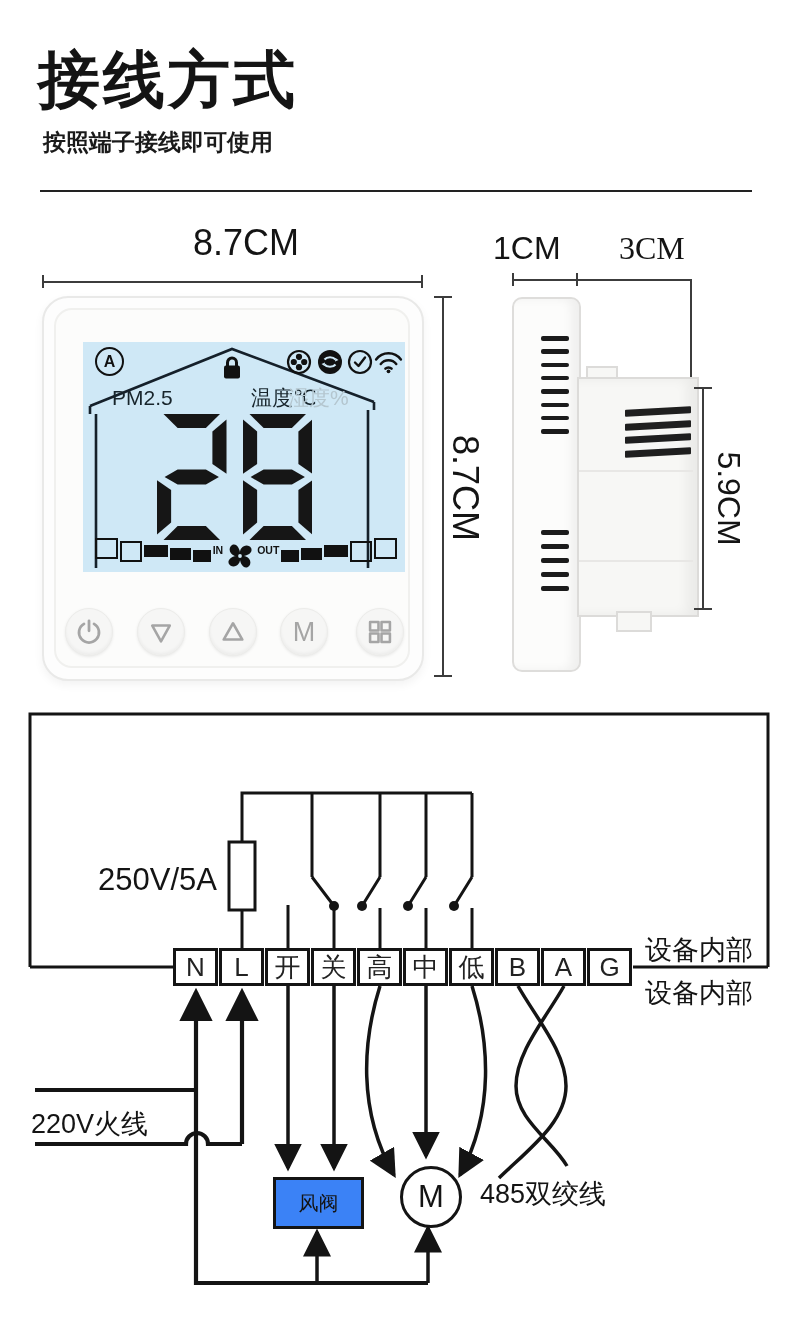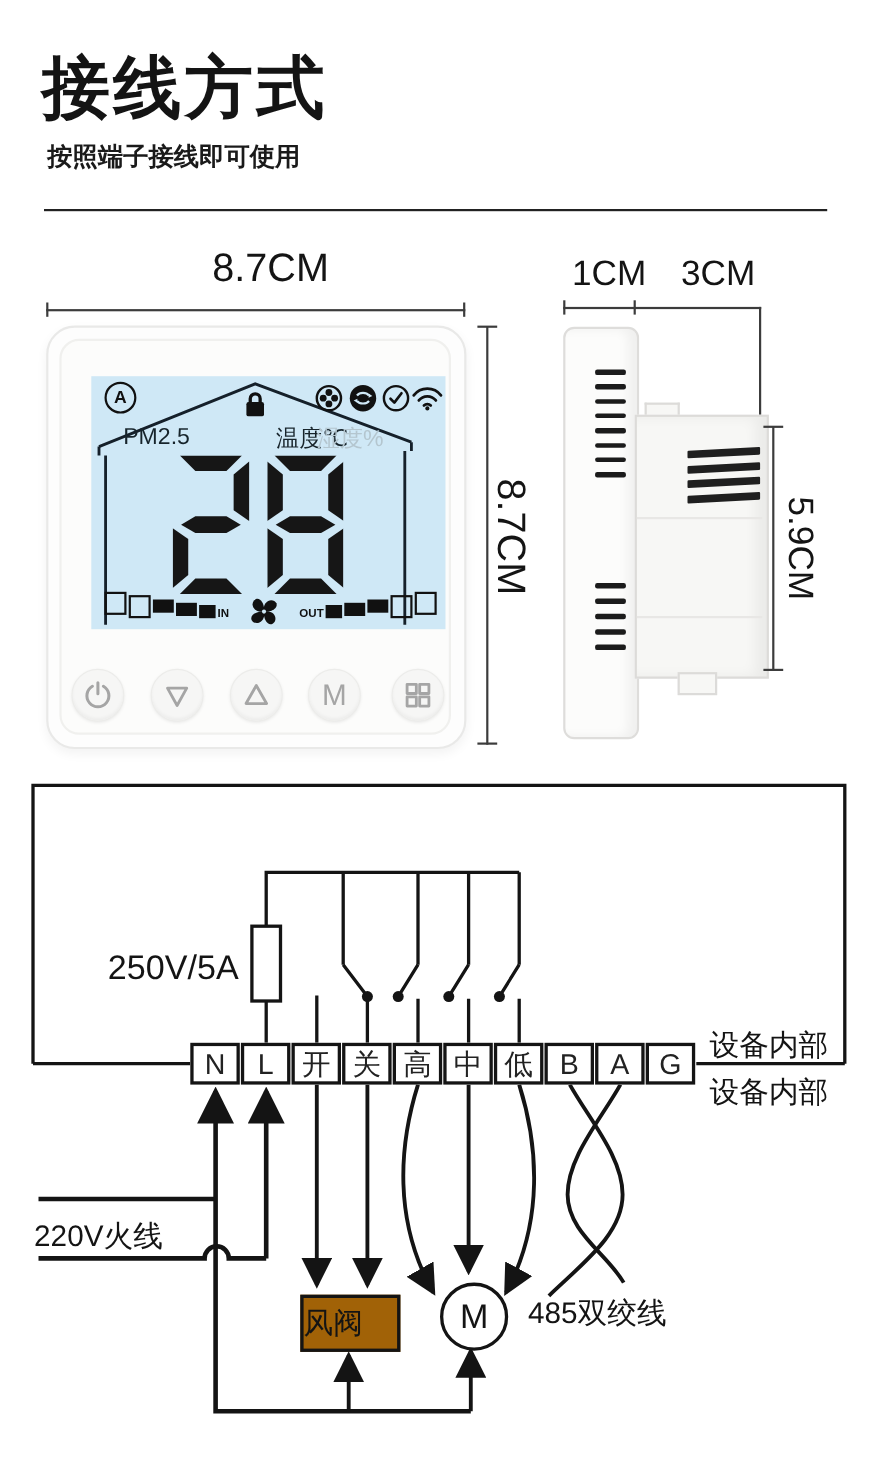--- a/index.html
+++ b/index.html
@@ -21,21 +21,21 @@
   .circleA{left:95px;top:347px;width:25px;height:25px;border:2.5px solid #111;border-radius:50%;
            display:flex;align-items:center;justify-content:center;font-size:16px;font-weight:bold;color:#111;}
   .pm{left:112px;top:386px;font-size:21px;color:#17242b;}
   .tlabel{left:226px;top:384px;font-size:21px;color:#17242b;margin-left:25px;}
   .hlabel{left:288px;top:384px;font-size:21px;color:#b4c6cf;}
   .tempdisp{left:157px;top:414px;display:flex;gap:16px;}
   .seg-digit{height:126px;width:auto;fill:#161616;}
   .fanbar{left:95px;top:538px;width:302px;display:flex;gap:2px;align-items:flex-start;}
   .fb-sq{width:19px;height:17px;border:2.5px solid #111;background:transparent;}
   .fb-bar{height:12px;background:#111;}
-  .fb-group{display:flex;align-items:center;gap:16px;}
+  .fb-group{display:flex;align-items:flex-start;gap:1px;}
   .inout{font-size:10.5px;font-weight:bold;color:#111;margin-top:4px;}
   .btn{top:608px;width:46px;height:46px;border-radius:50%;background:#f6f6f5;border:1px solid #ececea;
        box-shadow:0 1px 3px rgba(0,0,0,.08), inset 0 -2px 3px rgba(0,0,0,.04);
        display:flex;align-items:center;justify-content:center;}
   .btn svg{stroke:#a5a5a5;fill:none;stroke-width:2.2;stroke-linecap:round;stroke-linejoin:round;}
   .mode-m{font-size:27px;color:#a5a5a5;font-weight:normal;}
 
   
   .dim{background:#3c3c3c;}
   .dimtext{font-size:36px;color:#141414;}
@@ -51,22 +51,22 @@
   .module-bump{left:586px;top:366px;width:28px;height:13px;background:#f7f7f5;border:2px solid #dcdbd9;border-bottom:none;}
   .module-foot{left:616px;top:611px;width:32px;height:17px;background:#f7f7f5;border:2px solid #dcdbd9;}
   .module-slat{position:absolute;left:46px;width:66px;height:7px;background:#1f1f1f;transform:skewY(-3deg);border-radius:1px;}
   .module-seam{position:absolute;left:0;width:114px;height:2px;background:#e8e7e5;}
 
   
   .wiring-label{font-size:27px;color:#141414;}
   .terminal-strip{left:173px;top:948px;display:flex;}
   .term-box{box-sizing:border-box;width:45px;height:38px;margin-right:1px;background:#fff;border:3px solid #141414;
             font-size:26px;color:#222;display:flex;align-items:center;justify-content:center;}
-  .valve-box{left:273px;top:1177px;width:85px;height:46px;border:3.5px solid #141414;background:#a16207;
-             display:flex;align-items:center;justify-content:flex-start;font-size:27px;color:#141414;}
+  .valve-box{left:273px;top:1177px;width:85px;height:46px;border:3.5px solid #141414;background:#3b82f6;
+             display:flex;align-items:center;justify-content:center;font-size:20px;color:#141414;}
   .motor-circle{left:400px;top:1166px;width:56px;height:56px;border:3.5px solid #141414;border-radius:50%;background:#fff;
                 display:flex;align-items:center;justify-content:center;font-size:31px;color:#141414;}
 </style>
 </head>
 <body>
 
 <div class="page">
 
   <div class="abs title">接线方式</div>
   <div class="abs subtitle">按照端子接线即可使用</div>
@@ -201,22 +201,22 @@
   </div>
   <div class="abs btn" style="left:356px;">
     <svg style="width:28px;height:28px;" viewBox="0 0 24 24">
       <rect x="3.5" y="3.5" width="7.2" height="7.2"></rect>
         <rect x="13.3" y="3.5" width="7.2" height="7.2"></rect>
       <rect x="3.5" y="13.3" width="7.2" height="7.2"></rect>
         <rect x="13.3" y="13.3" width="7.2" height="7.2"></rect>
     </svg>
   </div>
 
-  <div class="abs dimtext-sm" style="left:520px;top:230px;">1CM</div>
-  <div class="abs dimtext-sm" style="left:619px;top:230px;">3CM</div>
+  <div class="abs dimtext-sm" style="left:493px;top:230px;">1CM</div>
+  <div class="abs dimtext-sm" style="left:619px;top:230px;font-family:Liberation Serif, serif;">3CM</div>
   <div class="abs dim" style="left:512px;top:279px;width:180px;height:2px;"></div>
   <div class="abs dim" style="left:512px;top:273px;width:2px;height:13px;"></div>
   <div class="abs dim" style="left:576px;top:273px;width:2px;height:13px;"></div>
   <div class="abs dim" style="left:690px;top:279px;width:2px;height:108px;"></div>
 
   <div class="abs side-panel">
       <div class="vent-slot" style="top: 37px;"></div>
       <div class="vent-slot" style="top: 50.3px;"></div>
       <div class="vent-slot" style="top: 63.6px;"></div>
       <div class="vent-slot" style="top: 76.9px;"></div>

